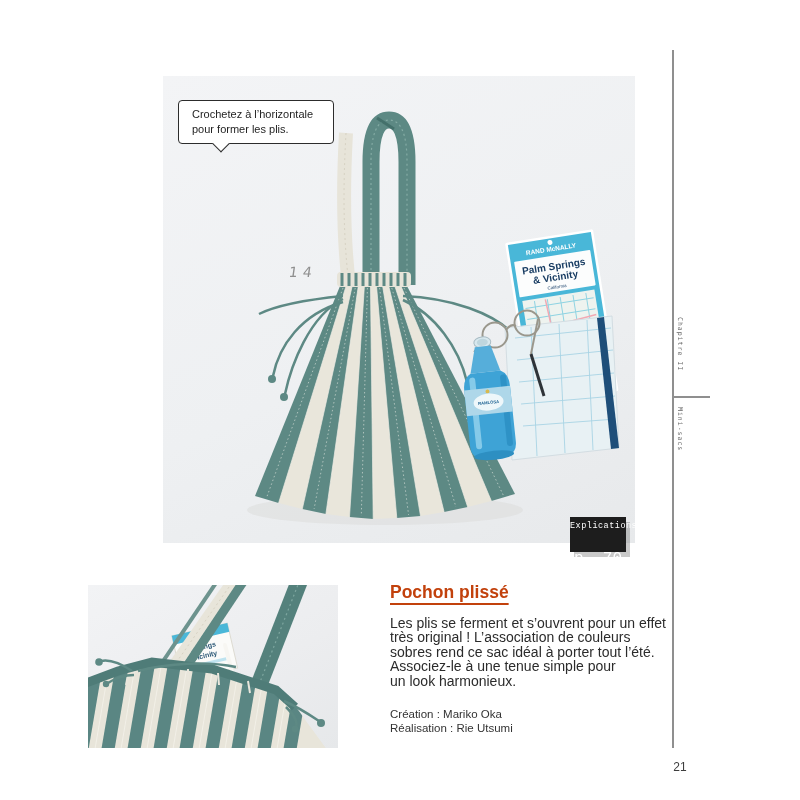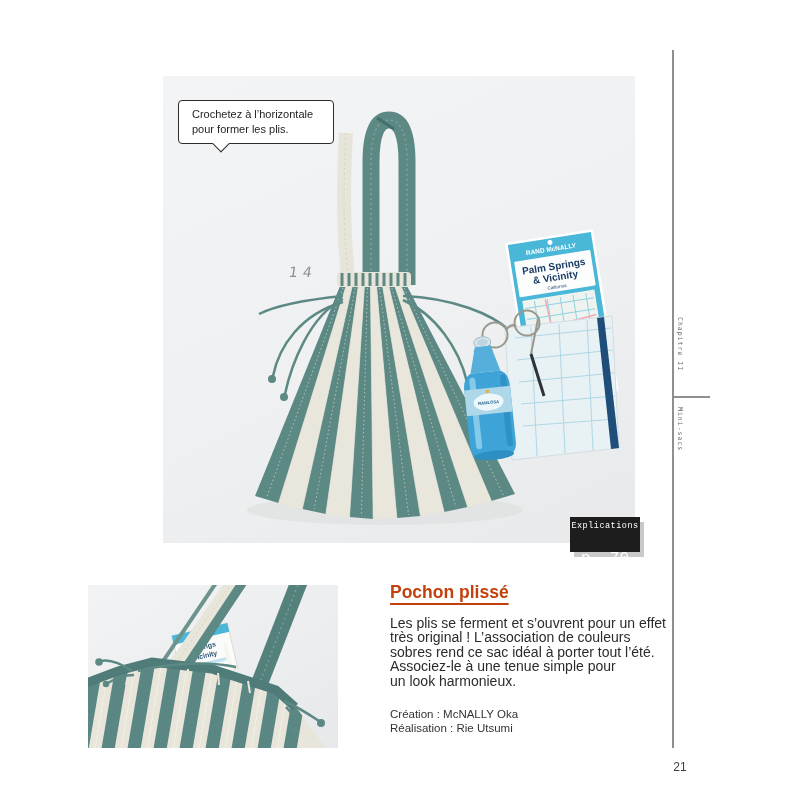--- a/index.html
+++ b/index.html
@@ -18,21 +18,21 @@
     background:#fff;border:1.5px solid #2c2c2c;border-radius:4px;
     padding:6px 8px 6px 13px;font-size:11px;line-height:1.4;color:#1e1e1e;}
   .bubble span{display:block;white-space:nowrap;}
   .bubble .tail{position:absolute;left:36px;bottom:-7px;width:11px;height:11px;background:#fff;
     border-right:1.6px solid #2c2c2c;border-bottom:1.6px solid #2c2c2c;transform:rotate(45deg);}
 
   .item-number{position:absolute;left:126px;top:188px;font-family:"DejaVu Sans",sans-serif;
     font-size:14px;color:#8f8f8f;letter-spacing:5px;transform:skewX(-8deg);}
 
   
-  .badge{position:absolute;left:407px;top:441px;width:70px;height:35px;background:#1d1d1d;
+  .badge{position:absolute;left:407px;top:441px;width:56px;height:35px;background:#1d1d1d;
     color:#fff;text-align:center;font-family:"Liberation Mono",monospace;
     box-shadow:4px 5px 0 rgba(120,120,120,.4);padding-top:4px;box-sizing:border-box;}
   .badge-label{font-size:8.5px;letter-spacing:.5px;}
   .badge-page{font-size:16px;margin-top:19px;}
 
   
   .rule-v{position:absolute;left:672px;top:50px;width:2px;height:698px;background:#8f8f8f;}
   .rule-tick{position:absolute;left:672px;top:396px;width:38px;height:2px;background:#8f8f8f;}
   .side-label{position:absolute;writing-mode:vertical-rl;text-orientation:mixed;
     font-family:"DejaVu Sans Mono",monospace;font-size:6.5px;letter-spacing:1px;color:#666;}
@@ -292,18 +292,18 @@
   <div class="side-label chapter">Chapitre II</div>
   <div class="side-label section">Mini-sacs</div>
 
   <div class="article">
     <h2>Pochon plissé</h2>
     <p class="body">Les plis se ferment et s’ouvrent pour un effet
 très original ! L’association de couleurs
 sobres rend ce sac idéal à porter tout l’été.
 Associez-le à une tenue simple pour
 un look harmonieux.</p>
-    <p class="credits">Création : McNALLY Oka
+    <p class="credits">Création : Mariko Oka
 Réalisation : Rie Utsumi</p>
   </div>
 
   <div class="page-number">21</div>
 </div>
 
 </body></html>

